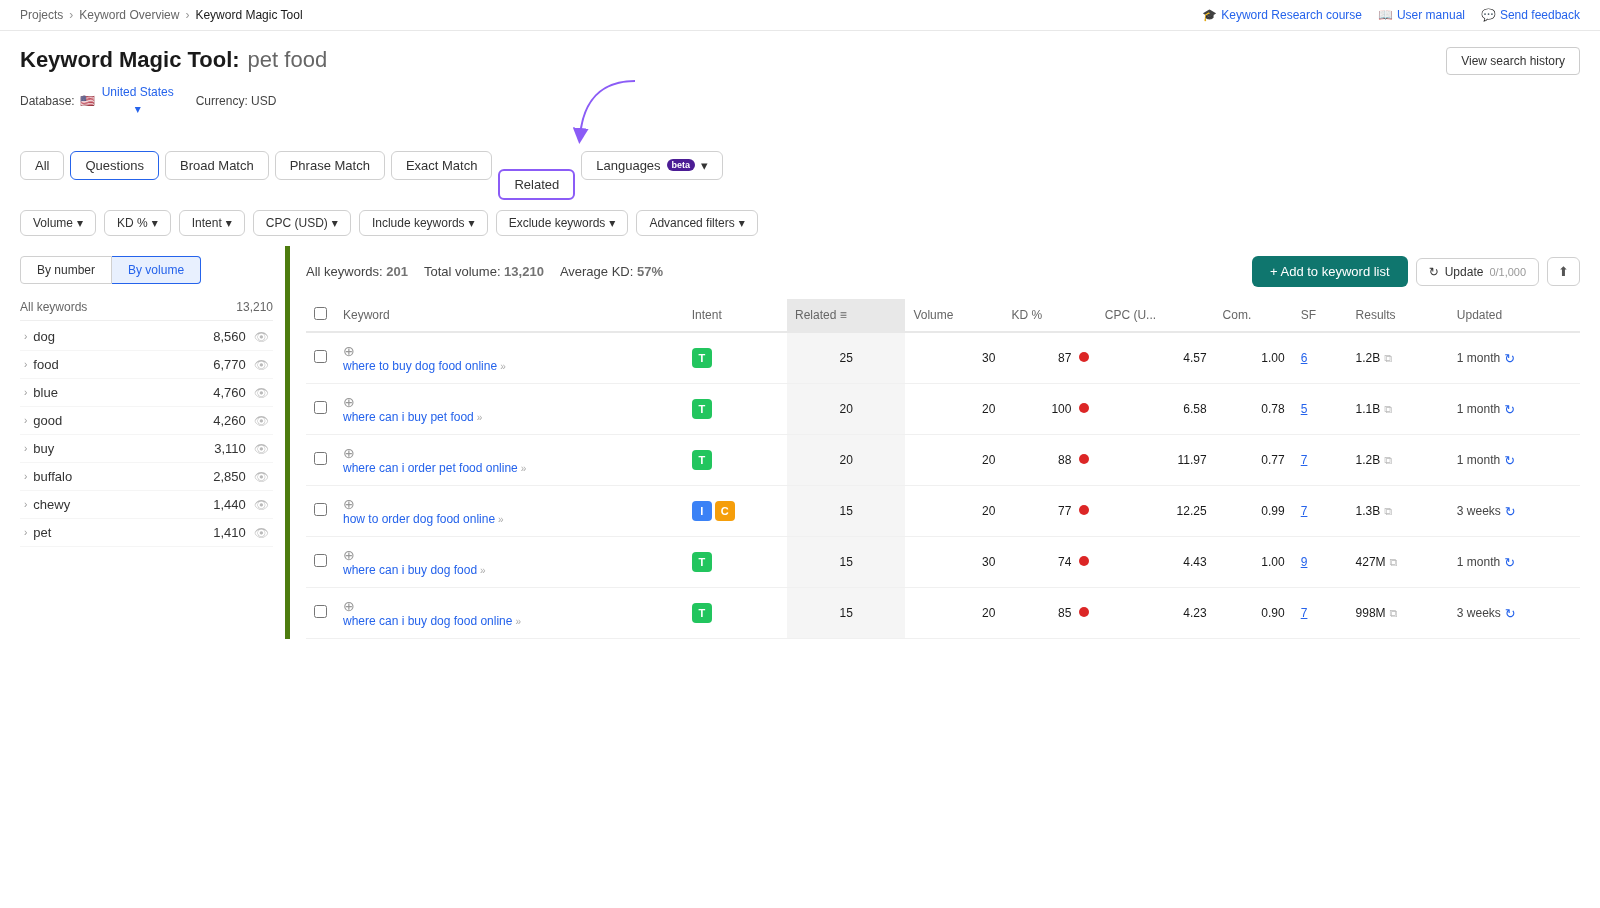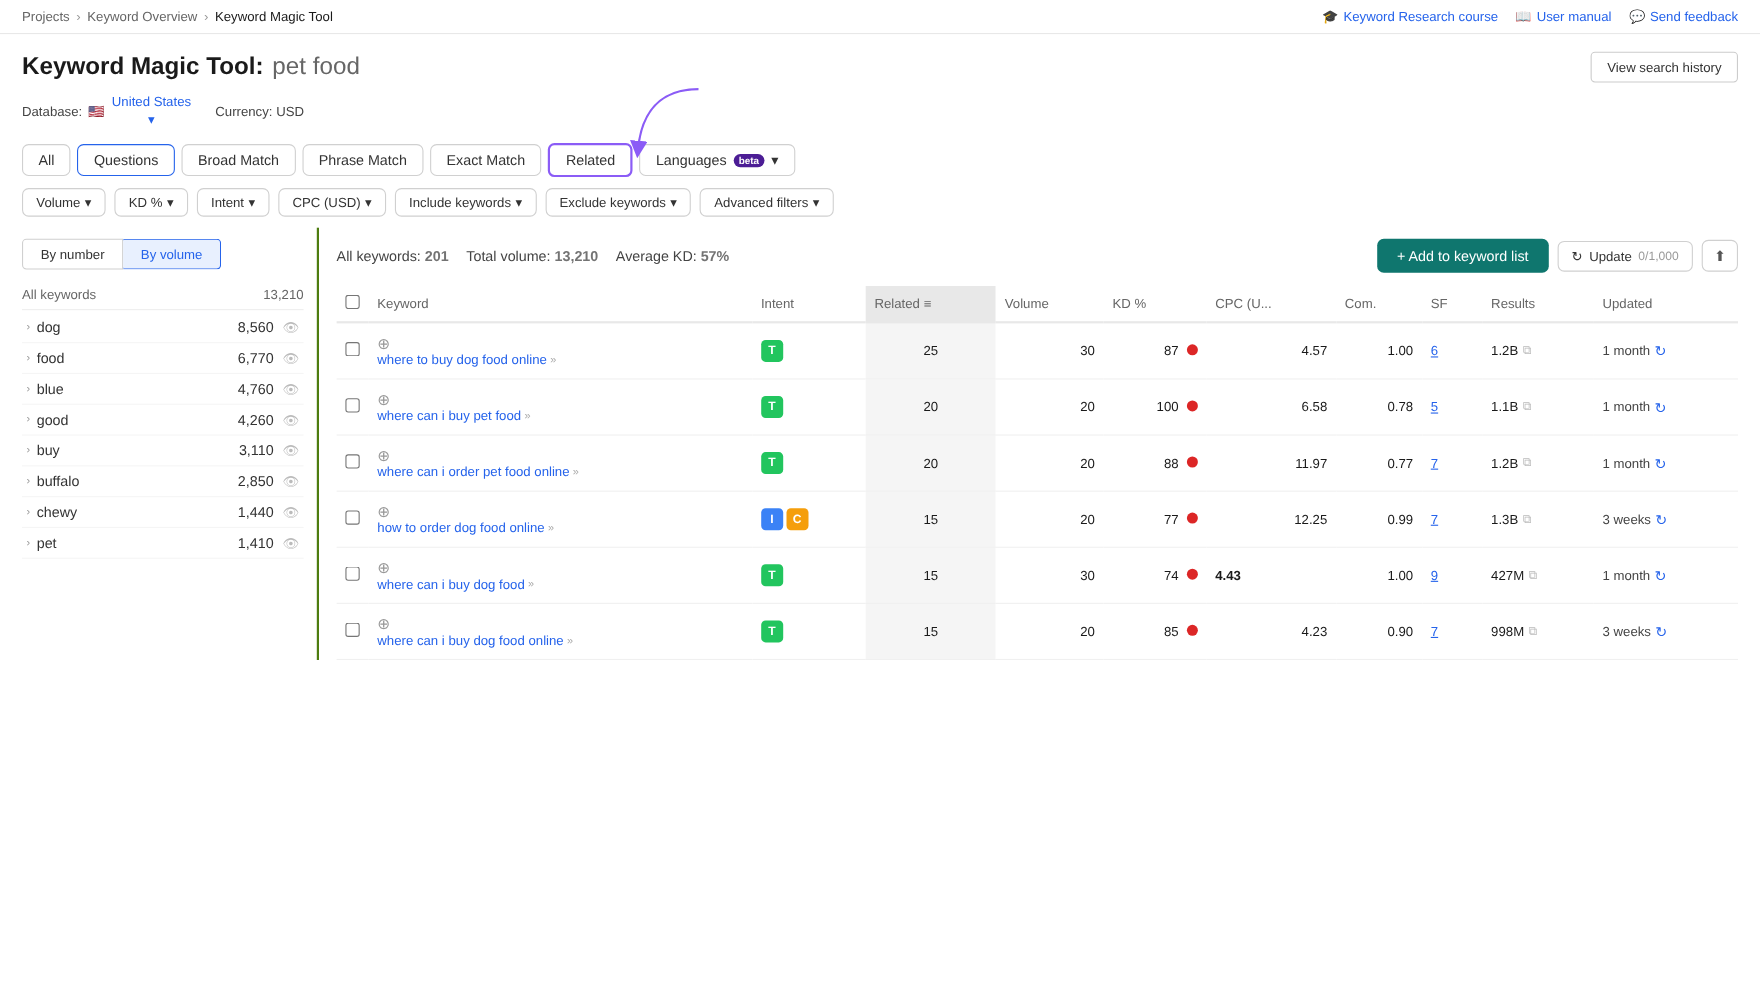--- a/index.html
+++ b/index.html
@@ -17,32 +17,32 @@
     .header-section { padding: 12px 20px 0; }
     .page-title { font-size: 22px; font-weight: 600; color: #1a1a1a; display: flex; align-items: baseline; gap: 8px; }
     .page-title .keyword { color: #666; font-weight: 400; }
     .view-history-btn { border: 1px solid #ccc; background: #fff; padding: 6px 14px; border-radius: 4px; font-size: 12px; cursor: pointer; color: #333; white-space: nowrap; }
 
     .db-row { display: flex; align-items: center; gap: 6px; padding: 6px 0 10px; font-size: 12px; color: #444; }
     .db-link { color: #2563eb; cursor: pointer; display: flex; align-items: center; gap: 3px; flex-direction: column; }
 
     .tabs-row { padding: 0 20px; display: flex; align-items: center; gap: 6px; flex-wrap: wrap; position: relative; }
     .tab-btn { padding: 6px 14px; border-radius: 6px; border: 1px solid #d0d0d0; background: #fff; font-size: 13px; cursor: pointer; color: #333; white-space: nowrap; }
-    .tab-btn.highlighted { border: 2px solid #8b5cf6; color: #333; background: #fff; }
+    .tab-btn.highlighted { border: 2px solid #8b5cf6; color: #333; background: #fff; margin-top: 39px; }
     .tab-btn.questions { border-color: #2563eb; }
     .languages-btn { padding: 6px 14px; border-radius: 6px; border: 1px solid #d0d0d0; background: #fff; font-size: 13px; cursor: pointer; color: #333; display: flex; align-items: center; gap: 6px; }
     .beta-badge { background: #4c1d95; color: #fff; font-size: 9px; font-weight: 700; padding: 1px 5px; border-radius: 8px; }
 
     .filters-row { padding: 10px 20px; display: flex; align-items: center; gap: 8px; flex-wrap: wrap; }
     .filter-btn { padding: 5px 12px; border-radius: 6px; border: 1px solid #d0d0d0; background: #fff; font-size: 12px; cursor: pointer; color: #333; display: flex; align-items: center; gap: 4px; white-space: nowrap; }
     .filter-btn.include-kw { color: #333; }
 
     .main-content { display: flex; padding: 0 20px; gap: 0; }
 
-    .sidebar { width: 270px; min-width: 220px; border-right: 2px solid #4d7c0f; padding-right: 12px; padding-top: 10px; }
+    .sidebar { width: 270px; min-width: 220px; border-right: 5px solid #4d7c0f; padding-right: 12px; padding-top: 10px; }
     .sidebar-controls { display: flex; gap: 0; margin-bottom: 10px; }
     .sidebar-ctrl-btn { padding: 6px 16px; border: 1px solid #d0d0d0; background: #fff; font-size: 12px; cursor: pointer; color: #333; }
     .sidebar-ctrl-btn:first-child { border-radius: 4px 0 0 4px; }
     .sidebar-ctrl-btn:last-child { border-radius: 0 4px 4px 0; border-left: none; }
     .sidebar-ctrl-btn.active { background: #e8f0fe; border-color: #2563eb; color: #2563eb; }
 
     .sidebar-header { display: flex; justify-content: space-between; padding: 6px 0; font-size: 12px; color: #666; font-weight: 500; border-bottom: 1px solid #eee; margin-bottom: 2px; }
     .sidebar-item { display: flex; align-items: center; justify-content: space-between; padding: 6px 4px; border-bottom: 1px solid #f5f5f5; cursor: pointer; }
     .sidebar-item-left { display: flex; align-items: center; gap: 6px; }
     .chevron-right { color: #999; font-size: 10px; }
@@ -471,21 +471,21 @@
       <a>where can i buy dog food <span class="kw-arrows">»</span></a>
     </td>
     <td>
       <div class="intent-badges">
                 <span class="intent-badge intent-t">T</span>
               </div>
     </td>
     <td class="col-related" style="text-align:center;">15</td>
     <td style="text-align:right;">30</td>
     <td style="text-align:right;">74 <span class="kd-dot kd-red"></span></td>
-    <td style="text-align:left;font-weight:bold;">4.43</td>
+    <td style="text-align:right;">4.43</td>
     <td style="text-align:right;">1.00</td>
     <td><a class="sf-link">9</a></td>
     <td>
       <div class="results-cell">
         427M
         <span class="results-icon">⧉</span>
       </div>
     </td>
     <td>
       <div class="updated-cell">

